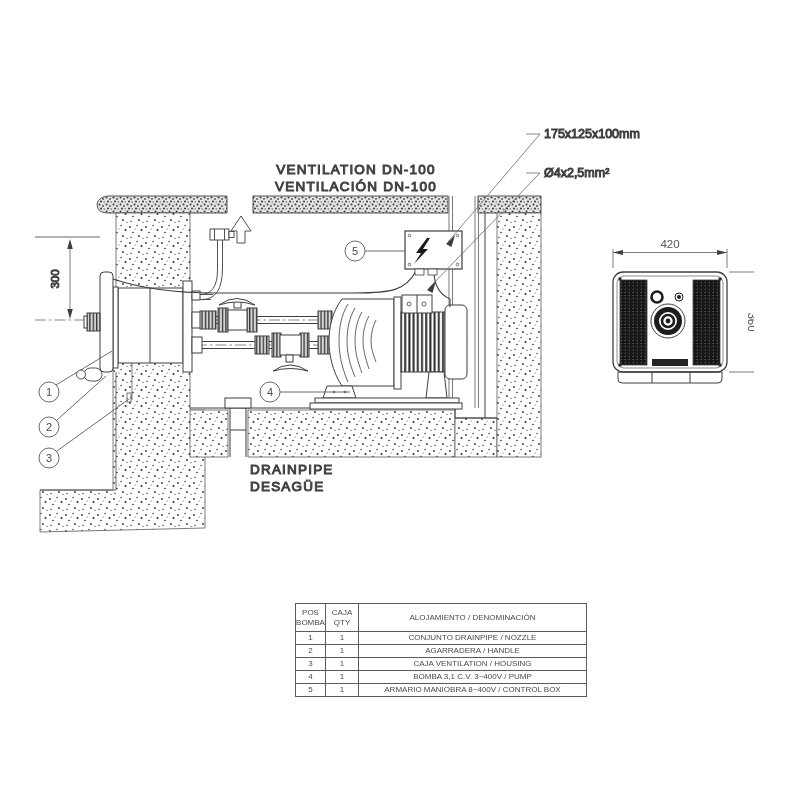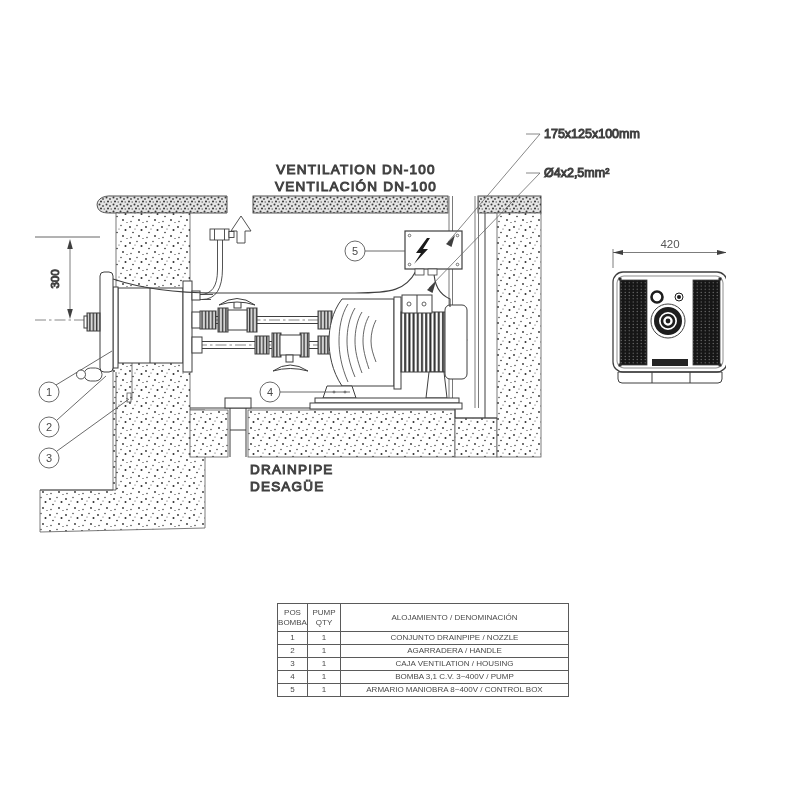--- a/index.html
+++ b/index.html
@@ -1,22 +1,22 @@
 <!DOCTYPE html>
 <html><head>
 <meta charset="utf-8">
 <style>
   html,body{margin:0;padding:0;background:#ffffff;}
   .stage{position:relative;width:726px;height:800px;background:#ffffff;overflow:hidden;
-         font-family:"Liberation Sans",sans-serif;}
+         font-family:"Liberation Sans",sans-serif;padding-left:28px;}
   .stage svg{position:absolute;left:0;top:0;}
   .cad-text{font-family:"Liberation Sans",sans-serif;fill:#565656;}
   .parts-table{position:absolute;left:277px;top:603px;width:291px;}
   .parts-table table{border-collapse:collapse;width:100%;table-layout:fixed;
-    font-family:"Liberation Sans",sans-serif;font-size:8px;color:#4a4a4a;}
+    font-family:"Liberation Sans",sans-serif;font-size:8px;color:#4a4a4a;margin-left:18px;}
   .parts-table th,.parts-table td{border:1px solid #5a5a5a;text-align:center;
     padding:0;font-weight:normal;vertical-align:middle;overflow:hidden;white-space:nowrap;}
   .parts-table th{height:27px;line-height:1.25;}
   .parts-table td{height:12px;line-height:12px;}
 </style>
 </head>
 <body>
 
 <div class="stage">
 
@@ -295,21 +295,21 @@
           <col style="width:33px">
           <col style="width:228px">
         </colgroup>
     <thead>
       <tr>
         <th>
           <div>POS</div>
           <div>BOMBA</div>
         </th>
         <th>
-          <div>PUMP</div>
+          <div>CAJA</div>
           <div>QTY</div>
         </th>
         <th>ALOJAMIENTO / DENOMINACIÓN</th>
       </tr>
     </thead>
     <tbody>
       <tr>
         <td>1</td>
         <td>1</td>
         <td>CONJUNTO DRAINPIPE / NOZZLE</td>

